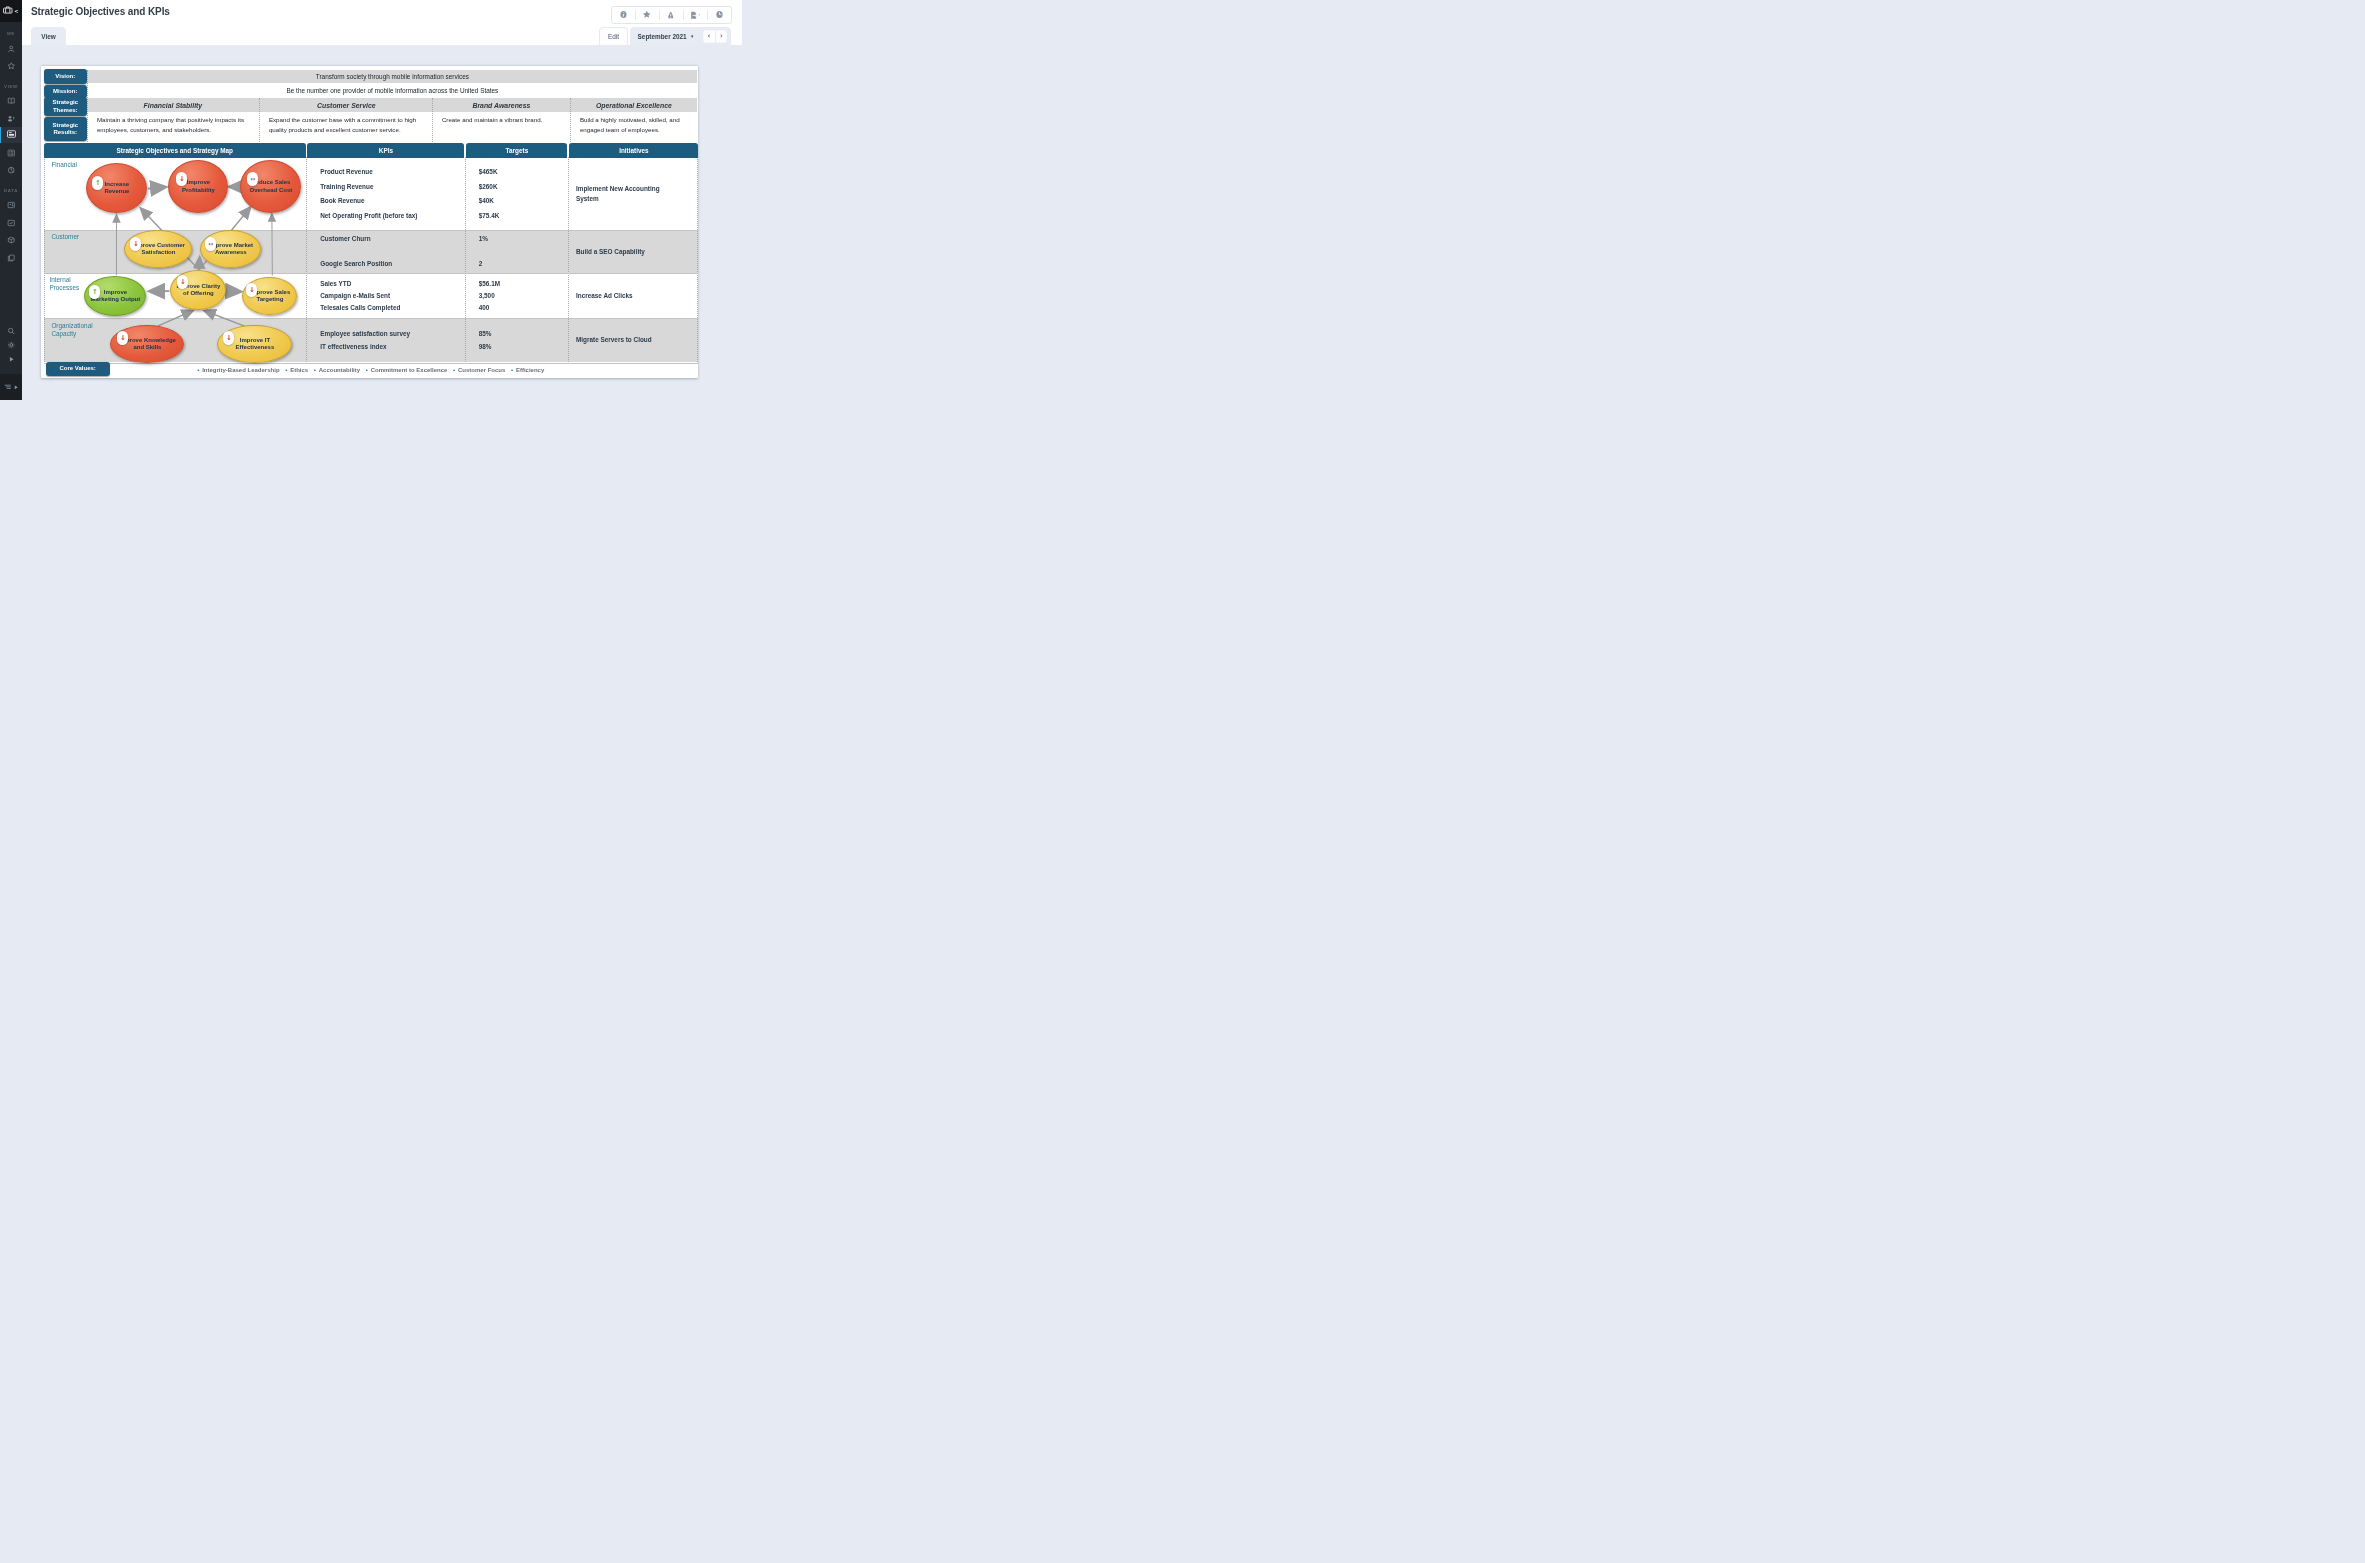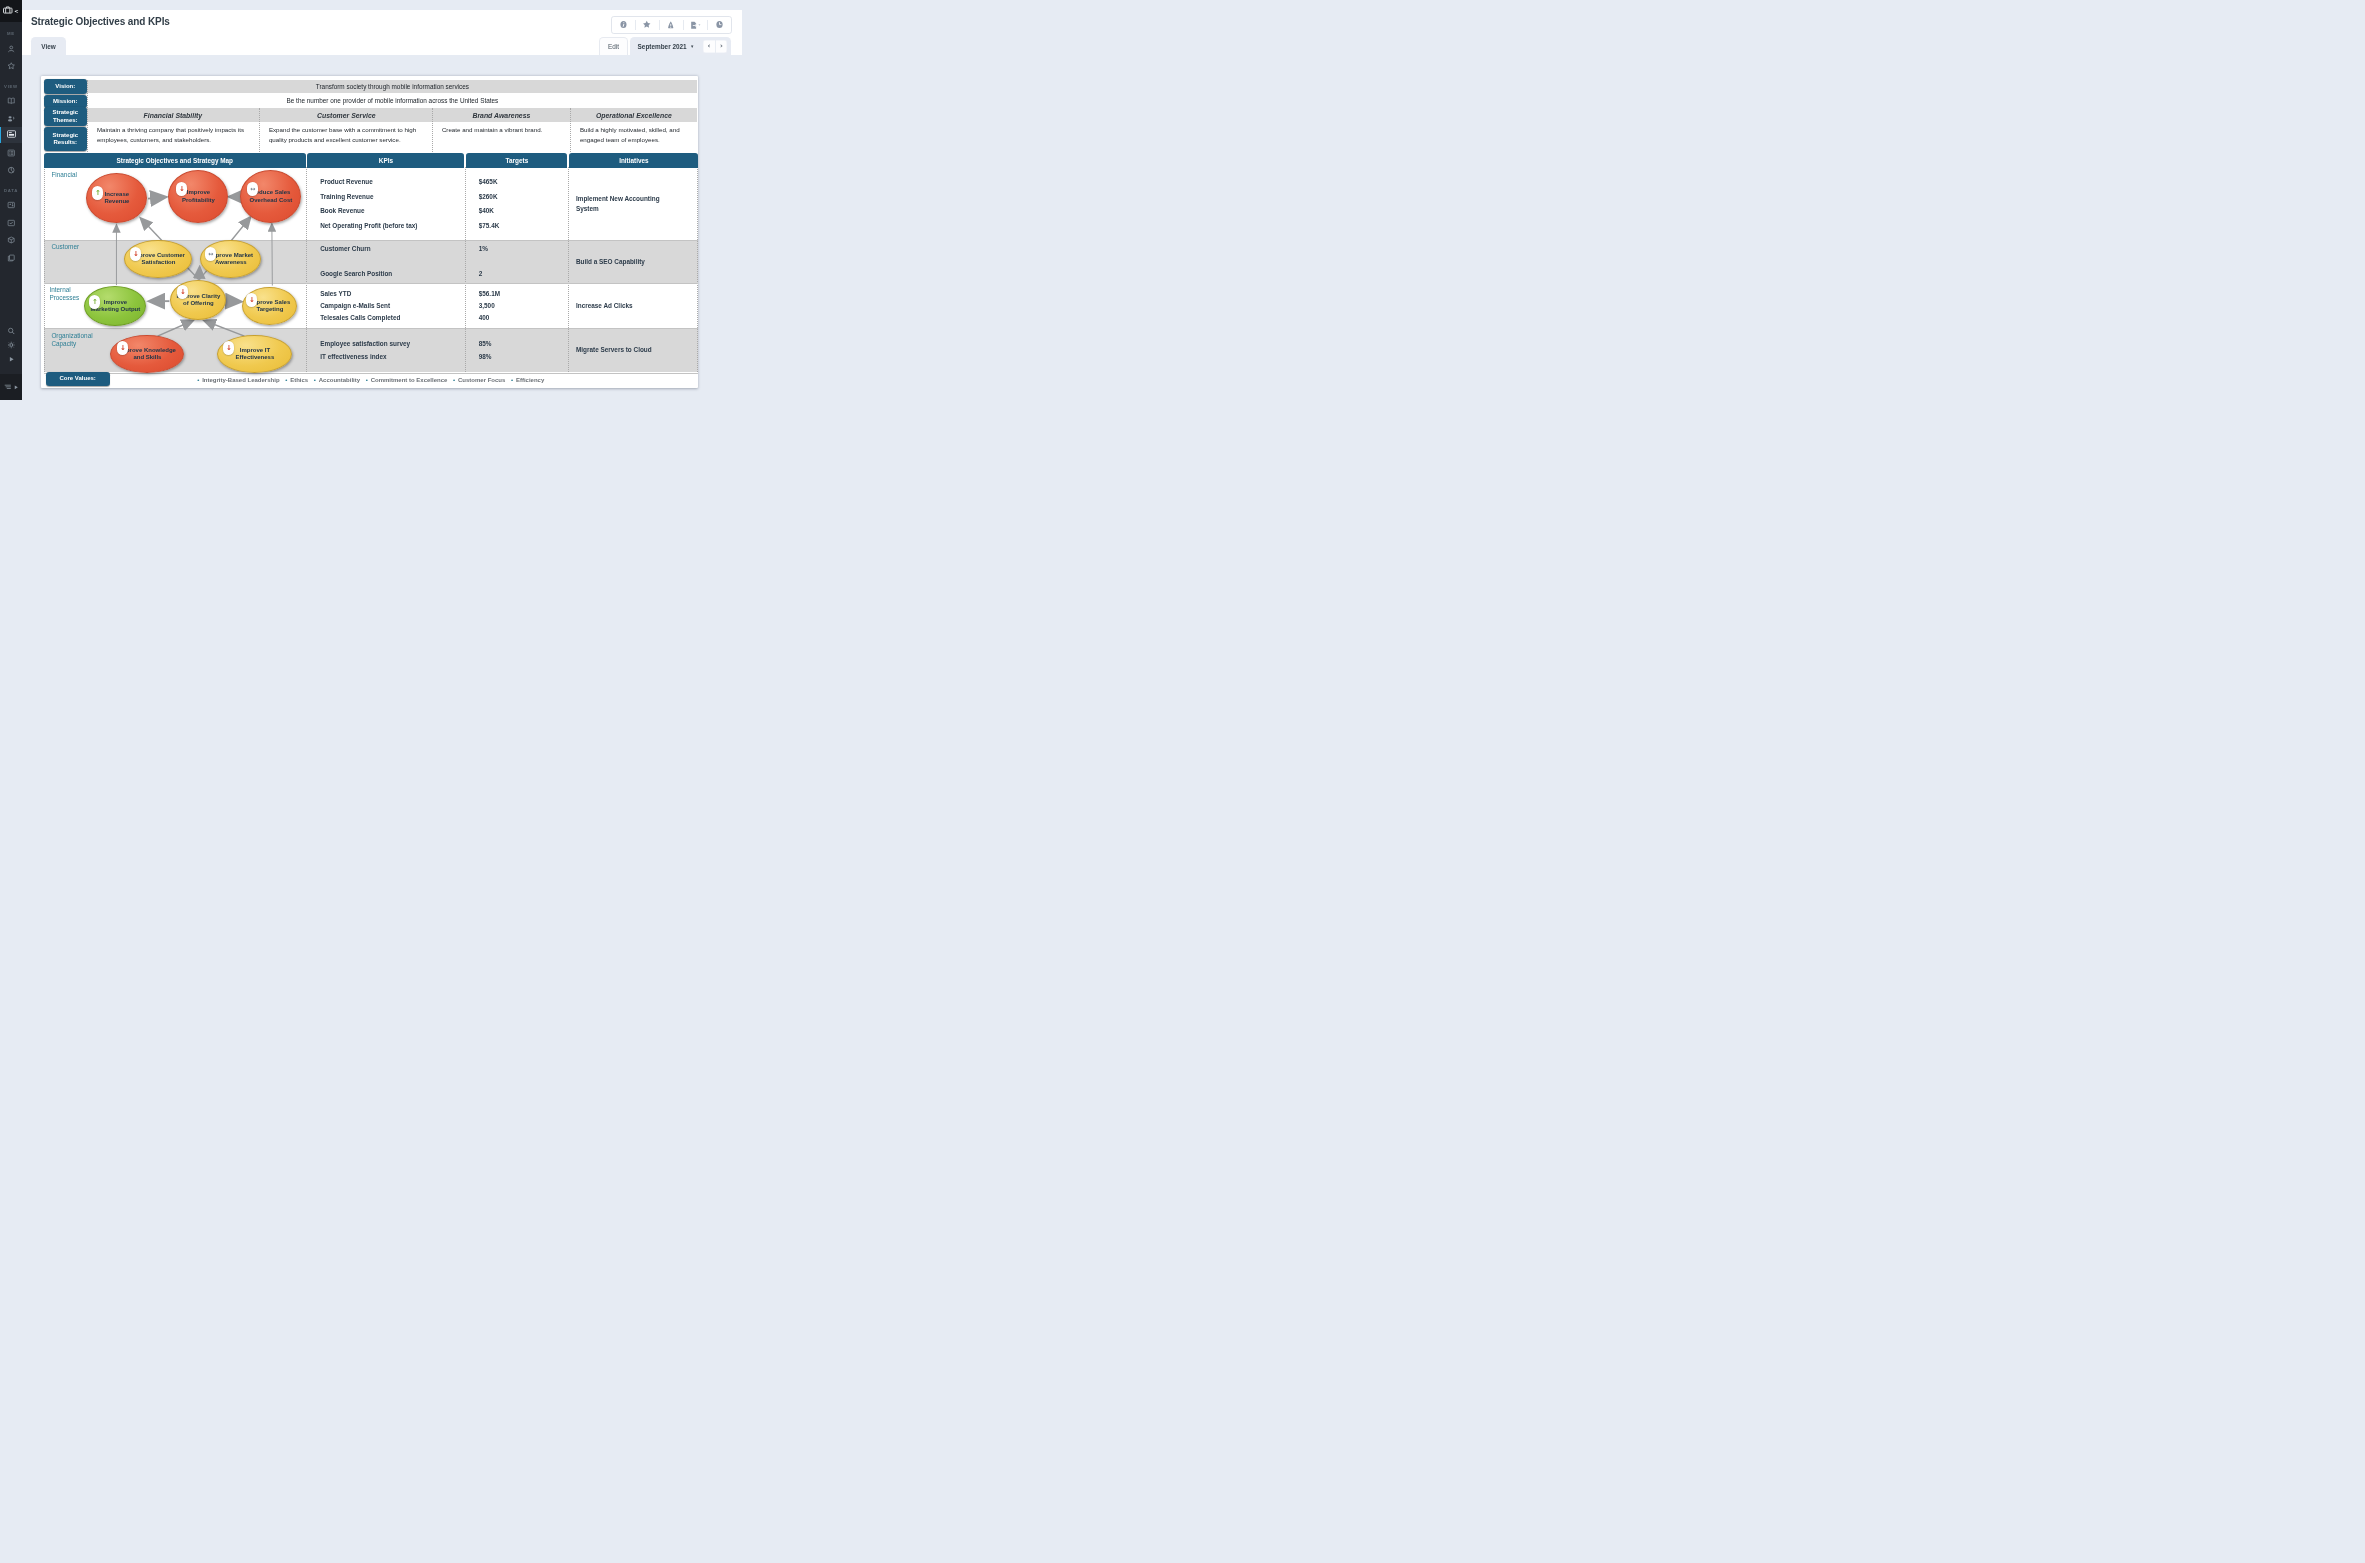--- a/index.html
+++ b/index.html
@@ -6,21 +6,21 @@
   .app{position:relative;width:742px;height:400px;overflow:hidden;background:#e6ebf3;}
   
   .sidebar{position:absolute;left:0;top:0;width:22px;height:400px;background:#23272e;z-index:20;}
   .logo{position:absolute;left:0;top:0;width:22px;height:22px;background:#131519;display:flex;align-items:center;justify-content:center;gap:1.4px;cursor:pointer;}
   .logo .collapse{color:#e8ecf0;font-weight:bold;font-size:5.2px;font-family:"DejaVu Sans",sans-serif;}
   .side-label{position:absolute;left:0;width:22px;text-align:center;font-size:4.3px;font-weight:bold;color:#5c6670;letter-spacing:0.7px;}
   .sicon{position:absolute;left:0;width:22px;height:12.3px;display:flex;align-items:center;justify-content:center;cursor:pointer;}
   .sicon.active{width:21px;height:16px;background:#2d333c;border-left:1.4px solid #29a8e0;}
   .side-bottom{position:absolute;left:0;bottom:0;width:22px;height:26px;background:#1b1e23;display:flex;align-items:center;justify-content:center;gap:1.9px;cursor:pointer;}
   
-  .main{position:absolute;left:22px;top:10px;width:720px;height:400px;text-decoration:underline;}
+  .main{position:absolute;left:22px;top:0;width:720px;height:400px;text-decoration:underline;}
   .hdr{position:absolute;left:0;top:0;width:720px;height:45px;background:#ffffff;}
   .title{position:absolute;left:9px;top:6.2px;font-size:10px;font-weight:bold;color:#323e48;letter-spacing:-0.1px;}
   .toolbox{position:absolute;right:10.4px;top:6.2px;height:15.6px;background:#fff;border:0.5px solid #e1e5ec;border-radius:2.8px;display:flex;align-items:center;}
   .tb{width:23px;height:10px;display:flex;align-items:center;justify-content:center;border-right:0.5px solid #e6eaf0;cursor:pointer;}
   .tb:last-child{border-right:none;}
   .tb .mini-caret{font-size:3.8px;color:#c7ced8;margin-left:0.9px;font-family:"DejaVu Sans",sans-serif;}
   .tab-view{position:absolute;left:9px;top:27px;width:35px;height:18.5px;background:#e7ebf3;border-radius:4.3px 4.3px 0 0;display:flex;align-items:center;justify-content:center;font-size:6.4px;font-weight:bold;color:#39444e;cursor:pointer;}
   .btn-edit{position:absolute;left:577px;top:27px;width:29px;height:18px;background:#fdfdfe;border:0.5px solid #e7eaf0;border-bottom:none;border-radius:4.3px 4.3px 0 0;box-sizing:border-box;display:flex;align-items:center;justify-content:center;font-size:6.4px;color:#4a5560;cursor:pointer;}
   .tab-period{position:absolute;left:608px;top:27px;width:101px;height:18.5px;background:#e7ebf3;border-radius:4.3px 4.3px 0 0;display:flex;align-items:center;padding:0 3.8px 0 7.6px;box-sizing:border-box;font-size:6.4px;font-weight:bold;color:#323e48;cursor:pointer;}
   .tab-period .caret{margin-left:4.3px;font-size:4.7px;color:#39444e;font-family:"DejaVu Sans",sans-serif;}

